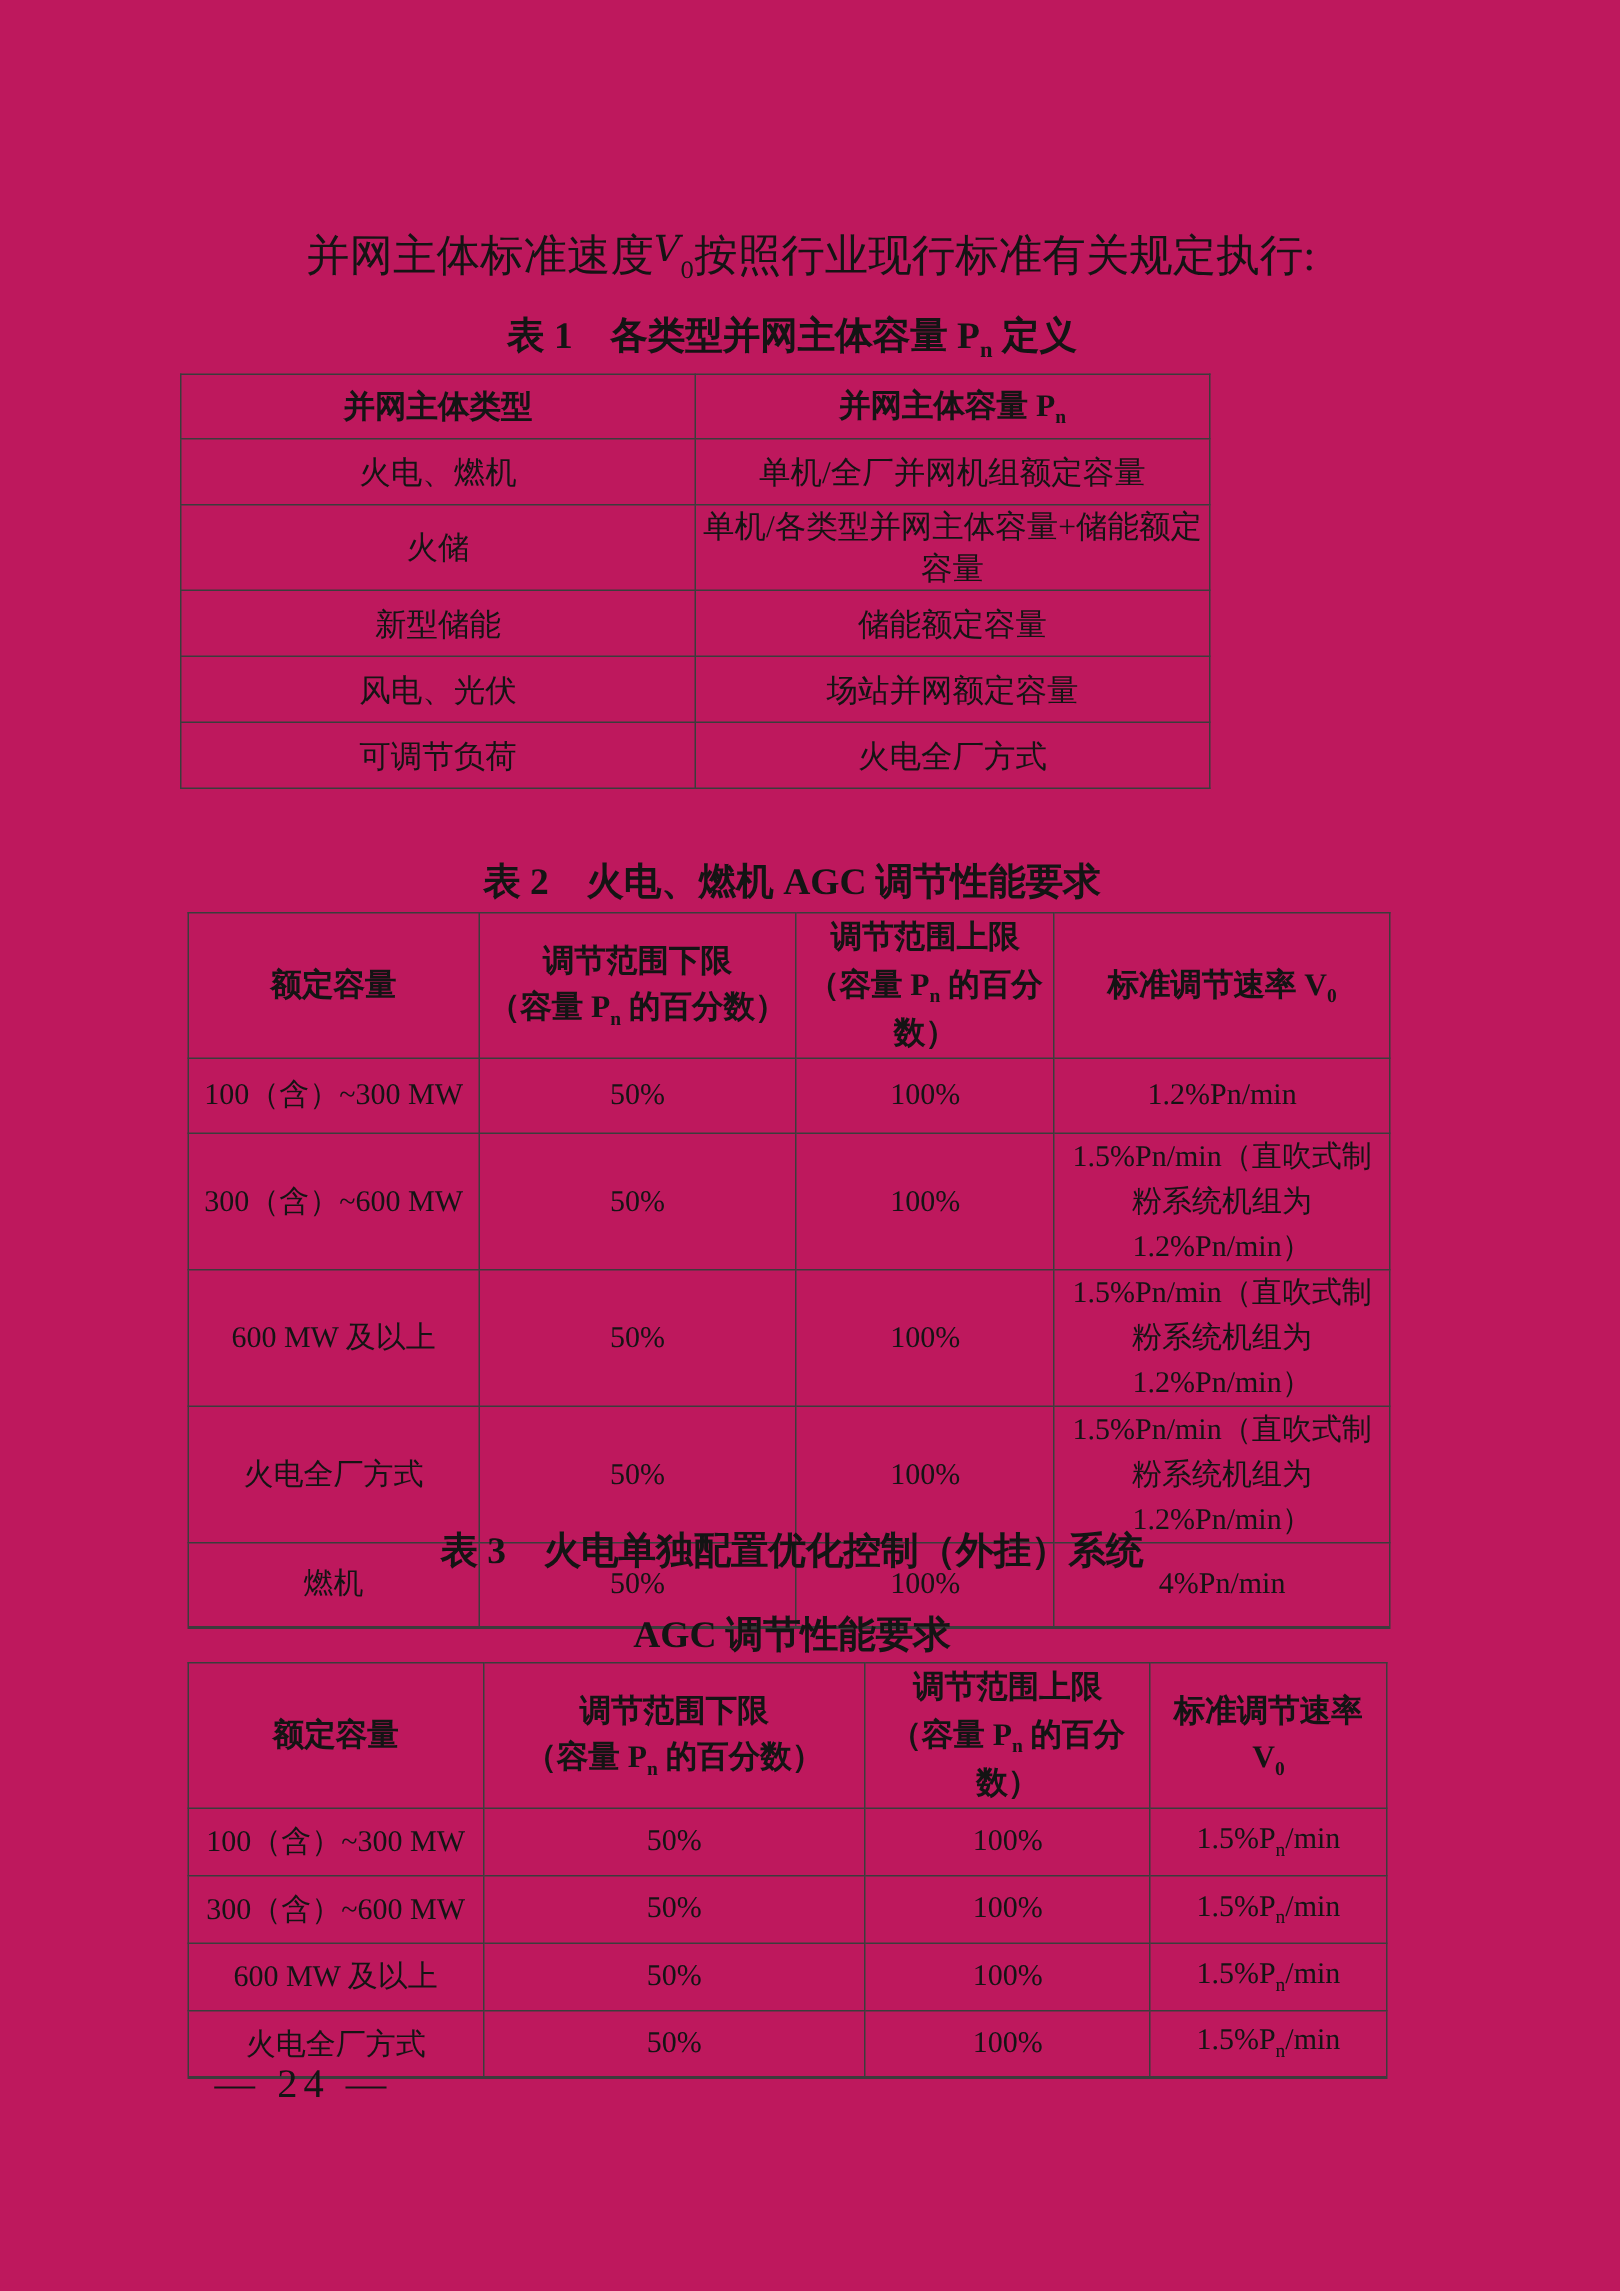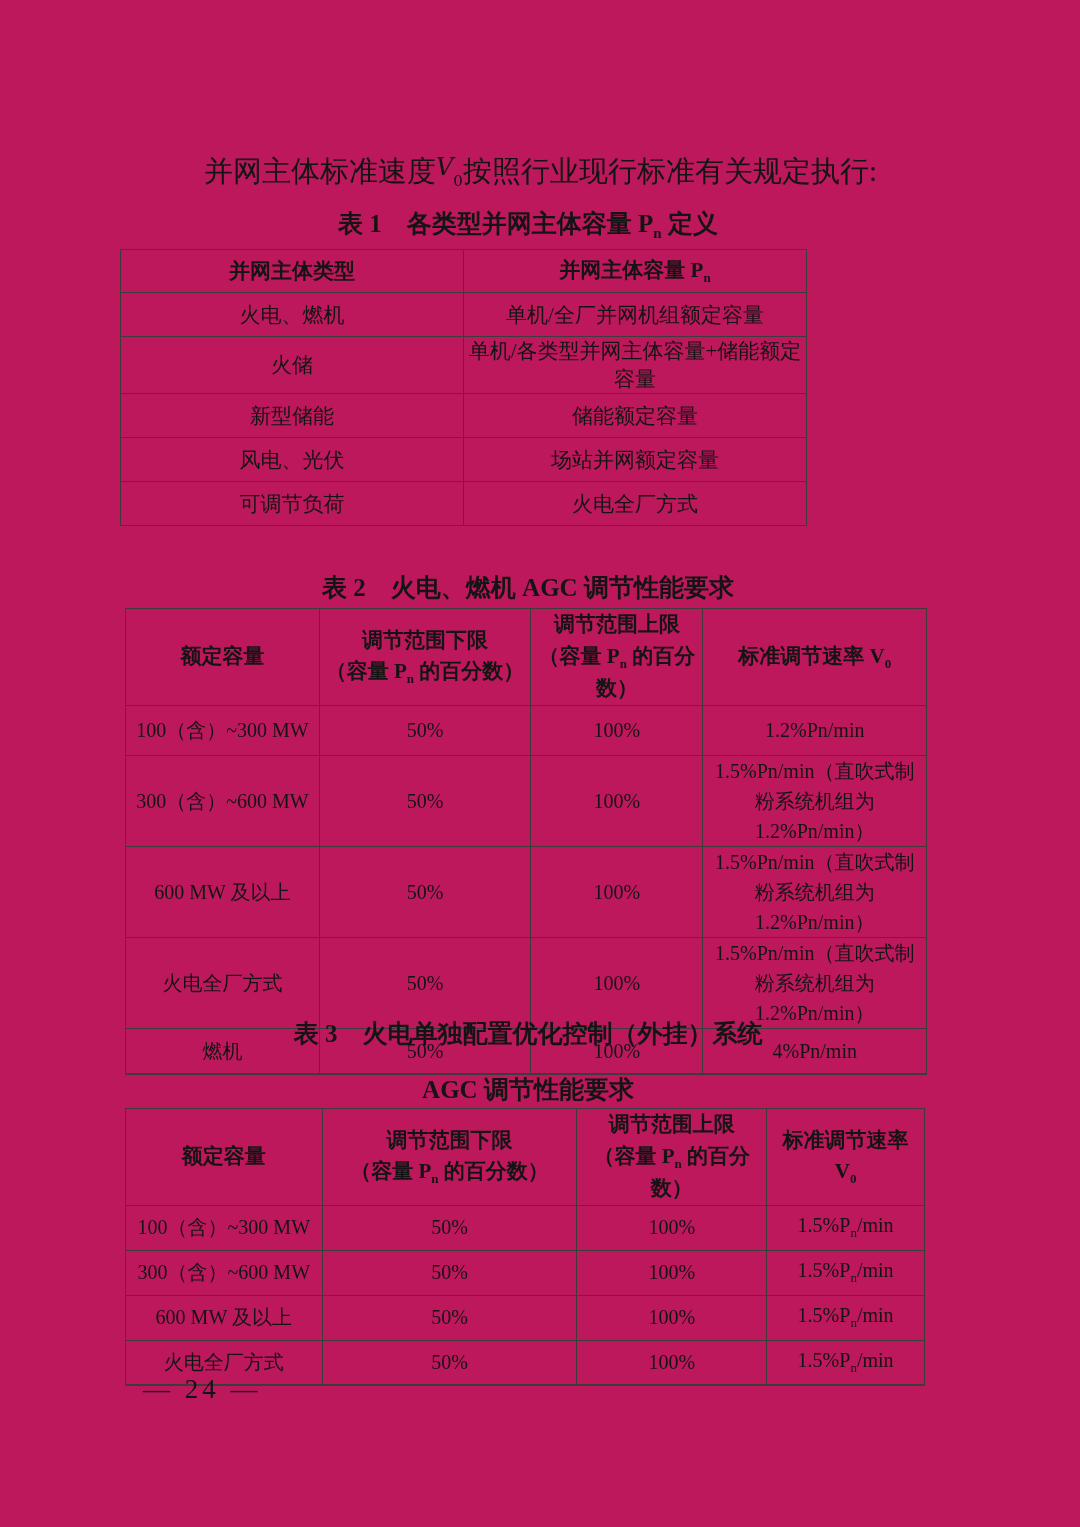--- a/index.html
+++ b/index.html
@@ -30,21 +30,21 @@
   .t1 tr.hdr{height:43px;}
   
   .t2{top:608px;left:125px;width:802px;border-bottom:2px solid #3c3c3c;}
   .t2 th{font-size:21px;line-height:1.5;}
   .t2 td{font-size:20px;line-height:1.5;}
   .t2 .rhdr{height:74px;}
   .t2 .r1{height:50px;}
   .t2 .r2{height:80px;}
   .t2 .r3{height:80px;}
   .t2 .r4{height:70px;}
-  .t2 .r5{height:46px;}
+  .t2 .r5{height:57px;}
   
   .t3{top:1108px;left:125px;width:800px;border-bottom:2px solid #3c3c3c;}
   .t3 th{font-size:21px;line-height:1.5;}
   .t3 td{font-size:20px;}
   .t3 .rhdr{height:70px;}
   .t3 tr{height:45px;}
   .pageno{
     position:absolute;top:1374px;left:143px;font-size:27px;letter-spacing:4px;
   }
 </style>

